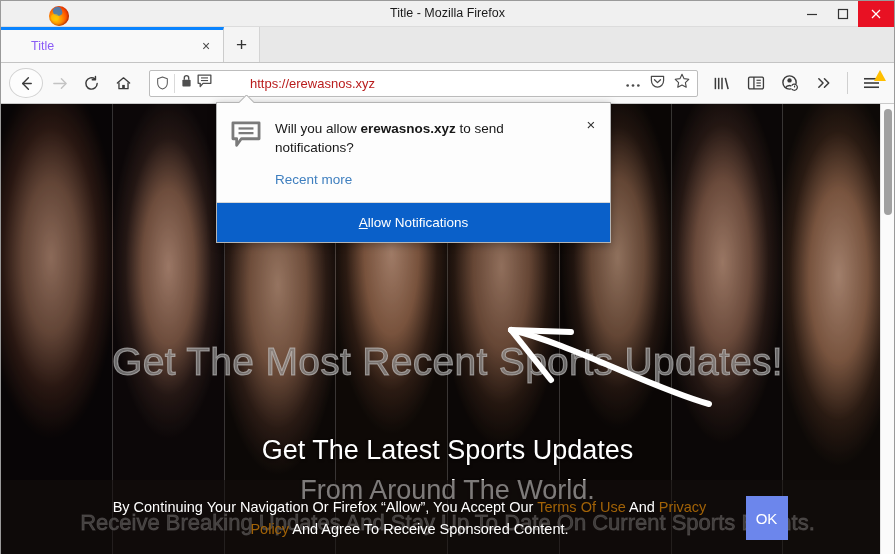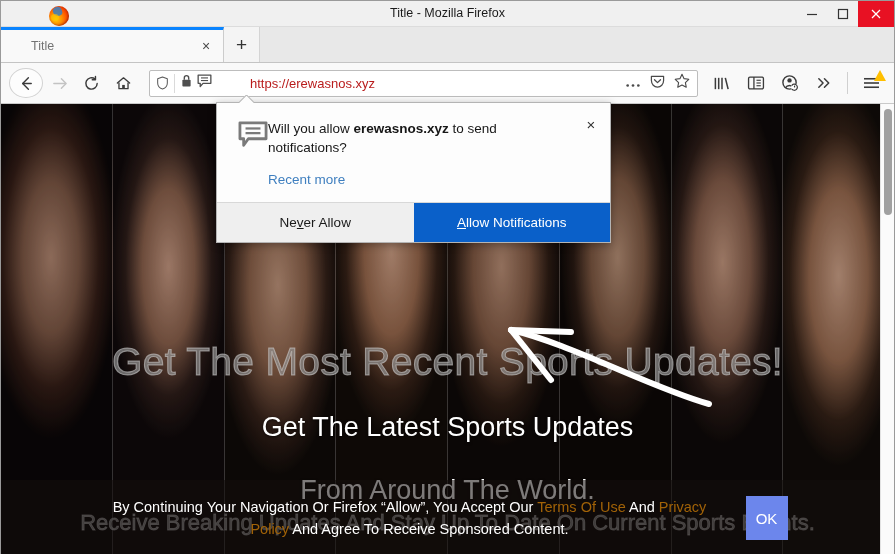--- a/index.html
+++ b/index.html
@@ -95,21 +95,21 @@
     background: #f9f9f9;
     border-top: 3px solid #0a84ff;
     border-right: 1px solid #ccc;
     display: flex;
     align-items: center;
     padding: 0 8px 0 30px;
     position: relative;
   }
   .tab-label {
     font-size: 12.5px;
-    color: #737373;
+    color: #8b5cf6;
     flex: 1;
   }
   .tab-close {
     width: 18px; height: 18px;
     display: flex; align-items: center; justify-content: center;
     color: #4a4a4a; font-size: 14px;
     line-height: 1;
   }
   .newtab {
     width: 36px; height: 35px;
@@ -277,21 +277,21 @@
     white-space: nowrap;
   }
   .h-sub {
     position: absolute;
     left: 0; right: 0;
     text-align: center;
     color: #ffffff;
     font-size: 27px;
     text-shadow: 0 1px 3px rgba(0,0,0,.75);
   }
-  .h-sub1 { top: 308px; }
+  .h-sub1 { top: 331px; }
   .h-sub2 { top: 371px; }
   .h-tag {
     position: absolute;
     top: 404px;
     left: 50%;
     transform: translateX(-50%);
     width: 740px;
     text-align: center;
     font-size: 22px;
     line-height: 30px;
@@ -384,21 +384,21 @@
     width: 12px; height: 12px;
     background: #fdfdfd;
     border-left: 1px solid #b4b4b4;
     border-top: 1px solid #b4b4b4;
     transform: rotate(45deg);
   }
   .popup-body {
     position: relative;
     padding: 16px 14px 14px 14px;
     display: flex;
-    margin-left: 7px;
+    gap: 14px;
   }
   .popup-icon {
     flex: 0 0 auto;
     width: 30px; height: 30px;
     color: #737373;
     margin-top: 2px;
   }
   .popup-msg {
     flex: 1;
     padding-right: 20px;
@@ -651,18 +651,17 @@
             <line x1="8" y1="13" x2="24" y2="13" stroke="#7a7a7a" stroke-width="2.4"></line>
           </svg>
       </div>
       <div class="popup-msg">
         <div class="popup-q"><span>Will you allow </span><b>erewasnos.xyz</b><span> to send notifications?</span></div>
         <span class="popup-learn">Recent more</span>
       </div>
       <div class="popup-x">×</div>
     </div>
     <div class="popup-actions">
-      <button class="btn-never"><span>Ne</span><span class="acc">v</span><span>er Allow</span></button>
       <button class="btn-allow"><span class="acc">A</span><span>llow Notifications</span></button>
     </div>
   </div>
 
 </div>
 
 </body></html>

